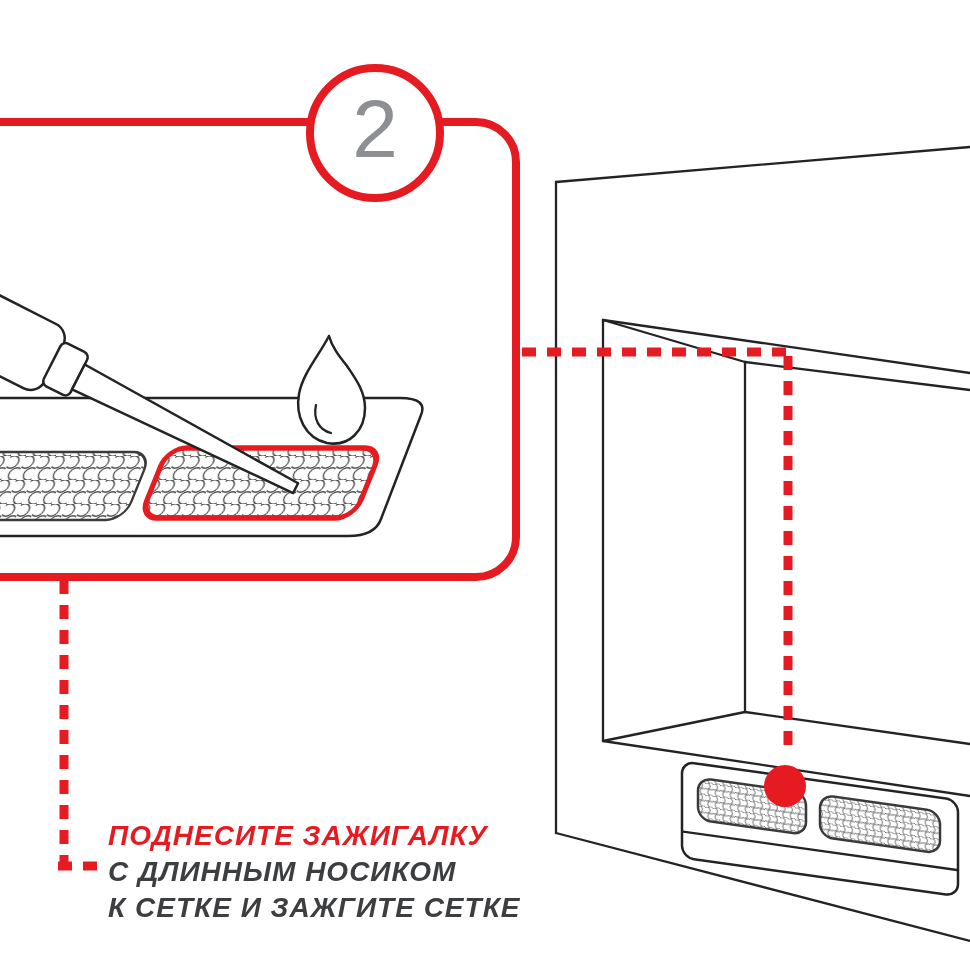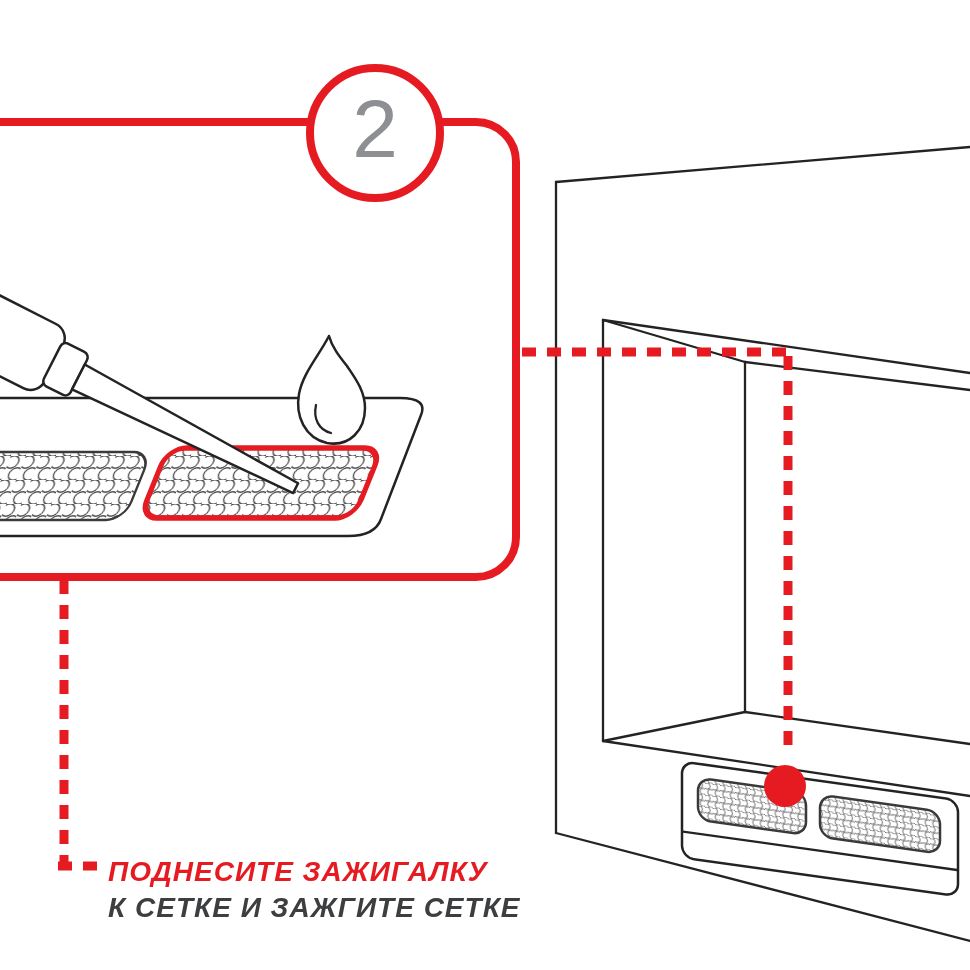--- a/index.html
+++ b/index.html
@@ -28,21 +28,21 @@
   .step-number{
     position:absolute;left:311px;top:88px;width:128px;text-align:center;
     font-size:82px;font-weight:400;color:var(--step-number-gray,#8d8f92);
     line-height:1;user-select:none;
   }
   .caption{
     position:absolute;left:108px;top:818px;
     font-size:28px;font-weight:700;font-style:italic;letter-spacing:1px;
     color:var(--caption-dark,#3d3e40);line-height:36px;white-space:nowrap;
   }
-  .caption .l1{color:var(--accent-red,#e61b22);margin-top:36px;}
+  .caption .l1{color:var(--accent-red,#e61b22);}
 </style>
 </head>
 <body>
 
 <div class="stage">
 
   <svg width="970" height="970" viewBox="0 0 970 970">
     <defs>
       <pattern id="honey" patternUnits="userSpaceOnUse" width="15" height="24">
         <circle cx="4" cy="6" r="6.2" fill="none" stroke="#4a4a4a" stroke-width="1.3"></circle>
@@ -110,16 +110,17 @@
     <g>
       <path class="dotted" d="M 64,580 V 866"></path>
       <path class="dotted" d="M 58,866 H 100"></path>
     </g>
   </svg>
 
   <div class="step-number">2</div>
 
   <div class="caption">
     <div class="l1">ПОДНЕСИТЕ ЗАЖИГАЛКУ</div>
+    <div class="l2">С ДЛИННЫМ НОСИКОМ</div>
     <div class="l3">К СЕТКЕ И ЗАЖГИТЕ СЕТКЕ</div>
   </div>
 
 </div>
 
 </body></html>

